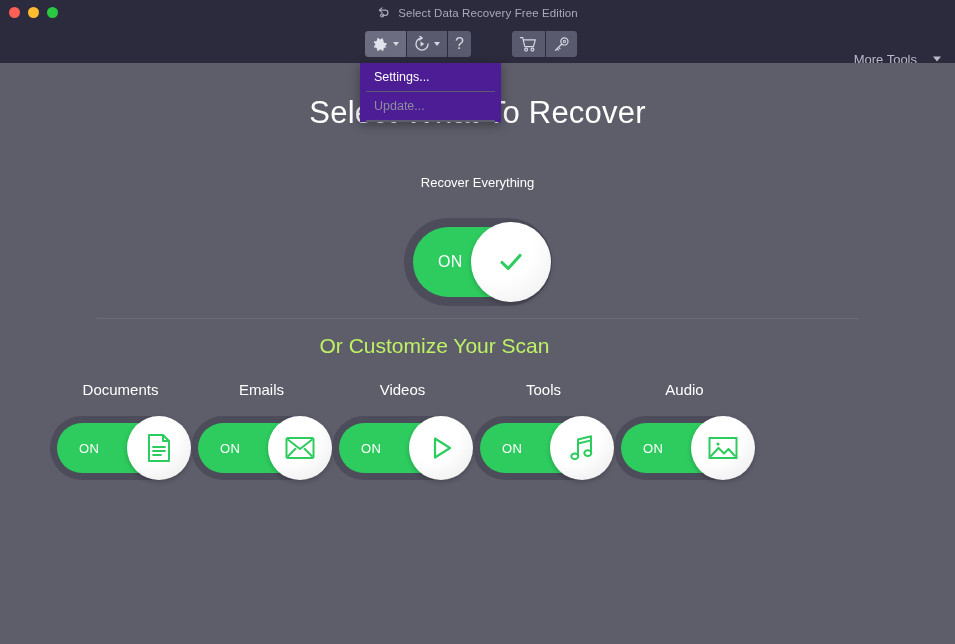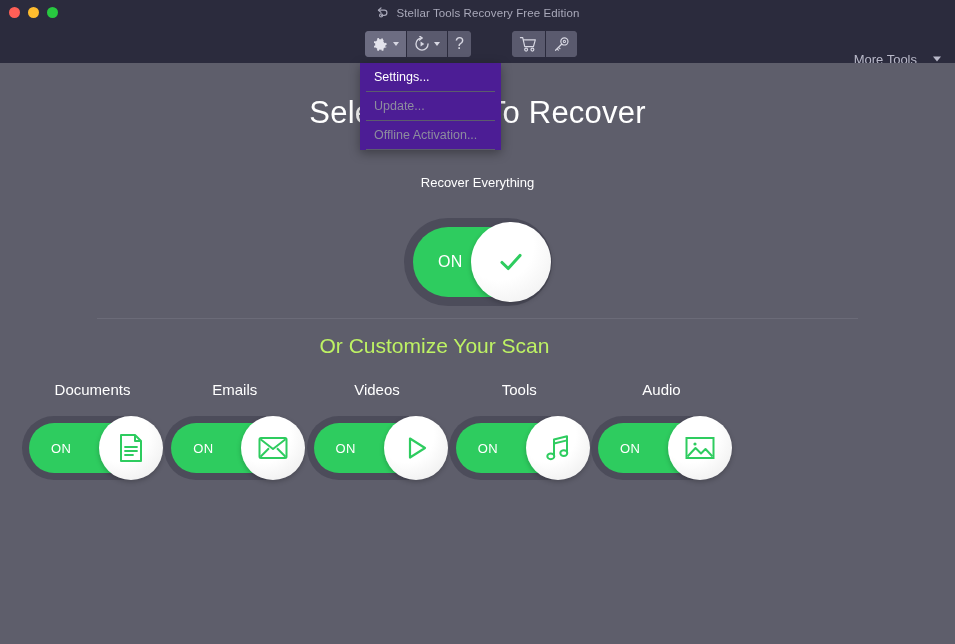--- a/index.html
+++ b/index.html
@@ -131,21 +131,21 @@
     background:#6b6b78;
   }
   .h3{
     position:absolute; top:271px; width:869px; text-align:center;
     font-size:21px; color:#bef264; font-weight:400;
   }
 
   
   .cat-row{
     position:absolute; top:318px; left:0; width:754px;
-    display:flex; justify-content:space-between; padding:0 22px;
+    display:flex; justify-content:space-between; padding:0 50px;
   }
   .cat{
     width:141px; display:flex; flex-direction:column; align-items:center;
   }
   .cat-label{
     font-size:15px; color:#ffffff; margin-bottom:18px; font-weight:400;
   }
   .cat-toggle{
     width:141px; height:64px; border-radius:32px;
     background:#4c4c5a; display:flex; align-items:center; padding:7px;
@@ -176,21 +176,21 @@
     <div class="dot green"></div>
   </div>
   <div class="title-center">
     <span class="back-icon">
       <svg width="14" height="14" viewBox="0 0 14 14">
         <path d="M3 4.2 H8.3 a2.6 2.6 0 0 1 0 5.2 H5.6" fill="none" stroke="#a9a9ba" stroke-width="1.2" stroke-linecap="round"></path>
         <path d="M5 1.9 L2.4 4.2 L5 6.4" fill="none" stroke="#a9a9ba" stroke-width="1.2" stroke-linecap="round" stroke-linejoin="round"></path>
         <circle cx="5.1" cy="9.4" r="1.5" fill="none" stroke="#a9a9ba" stroke-width="1.2"></circle>
       </svg>
     </span>
-    <span class="title-text">Stellar Tools Recovery Free Edition</span>
+    <span class="title-text">Select Data Recovery Free Edition</span>
   </div>
 </div>
 
 <div class="toolbar">
 
   <div class="tb-group g1">
     <div class="tb-btn active">
       <svg width="17" height="17" viewBox="0 0 20 20">
         <path fill="#e3e3ec" d="M10 6.6a3.4 3.4 0 1 0 0 6.8 3.4 3.4 0 0 0 0-6.8zm0 5.1a1.7 1.7 0 1 1 0-3.4 1.7 1.7 0 0 1 0 3.4z"></path>
         <path fill="#e3e3ec" d="M17.4 11.6l-1.3-.4a6.3 6.3 0 0 0 0-2.4l1.3-.4a.5.5 0 0 0 .3-.6l-.5-1.5a.5.5 0 0 0-.6-.3l-1.3.4a6.3 6.3 0 0 0-1.7-1.7l.4-1.3a.5.5 0 0 0-.3-.6L12.2.2a.5.5 0 0 0-.6.3l-.4 1.3a6.3 6.3 0 0 0-2.4 0L8.4.5a.5.5 0 0 0-.6-.3L6.3.7a.5.5 0 0 0-.3.6l.4 1.3A6.3 6.3 0 0 0 4.7 4.3L3.4 3.9a.5.5 0 0 0-.6.3L2.3 5.7a.5.5 0 0 0 .3.6l1.3.4a6.3 6.3 0 0 0 0 2.4l-1.3.4a.5.5 0 0 0-.3.6l.5 1.5a.5.5 0 0 0 .6.3l1.3-.4a6.3 6.3 0 0 0 1.7 1.7l-.4 1.3a.5.5 0 0 0 .3.6l1.5.5a.5.5 0 0 0 .6-.3l.4-1.3a6.3 6.3 0 0 0 2.4 0l.4 1.3a.5.5 0 0 0 .6.3l1.5-.5a.5.5 0 0 0 .3-.6l-.4-1.3a6.3 6.3 0 0 0 1.7-1.7l1.3.4a.5.5 0 0 0 .6-.3l.5-1.5a.5.5 0 0 0-.3-.6z" transform="translate(0 2.2) scale(0.98)"></path>
@@ -339,17 +339,14 @@
 
 <div class="menu">
   <div class="menu-item first">
     <span>Settings...</span>
   </div>
   <div class="menu-sep"></div>
   <div class="menu-item">
     <span>Update...</span>
   </div>
   <div class="menu-sep"></div>
-  <div class="menu-item">
-    <span>Offline Activation...</span>
-  </div>
   <div class="menu-sep"></div>
 </div>
 
 </body></html>

